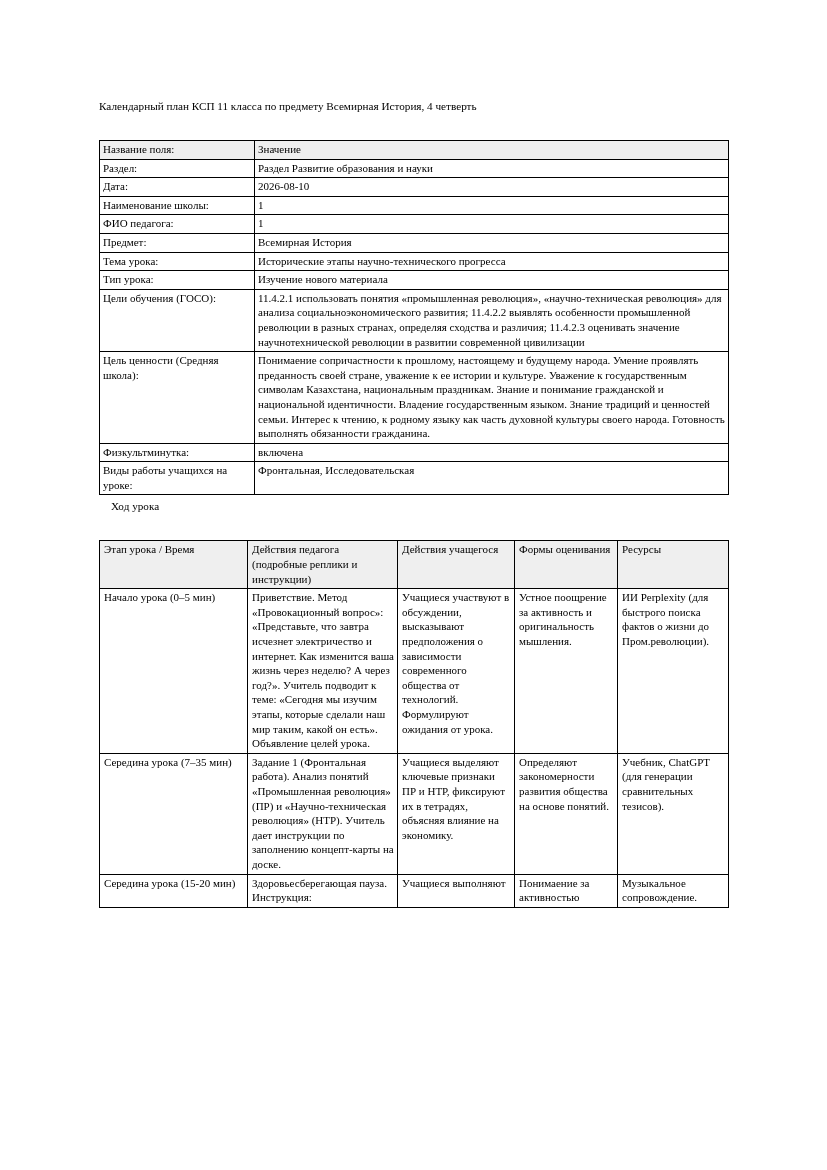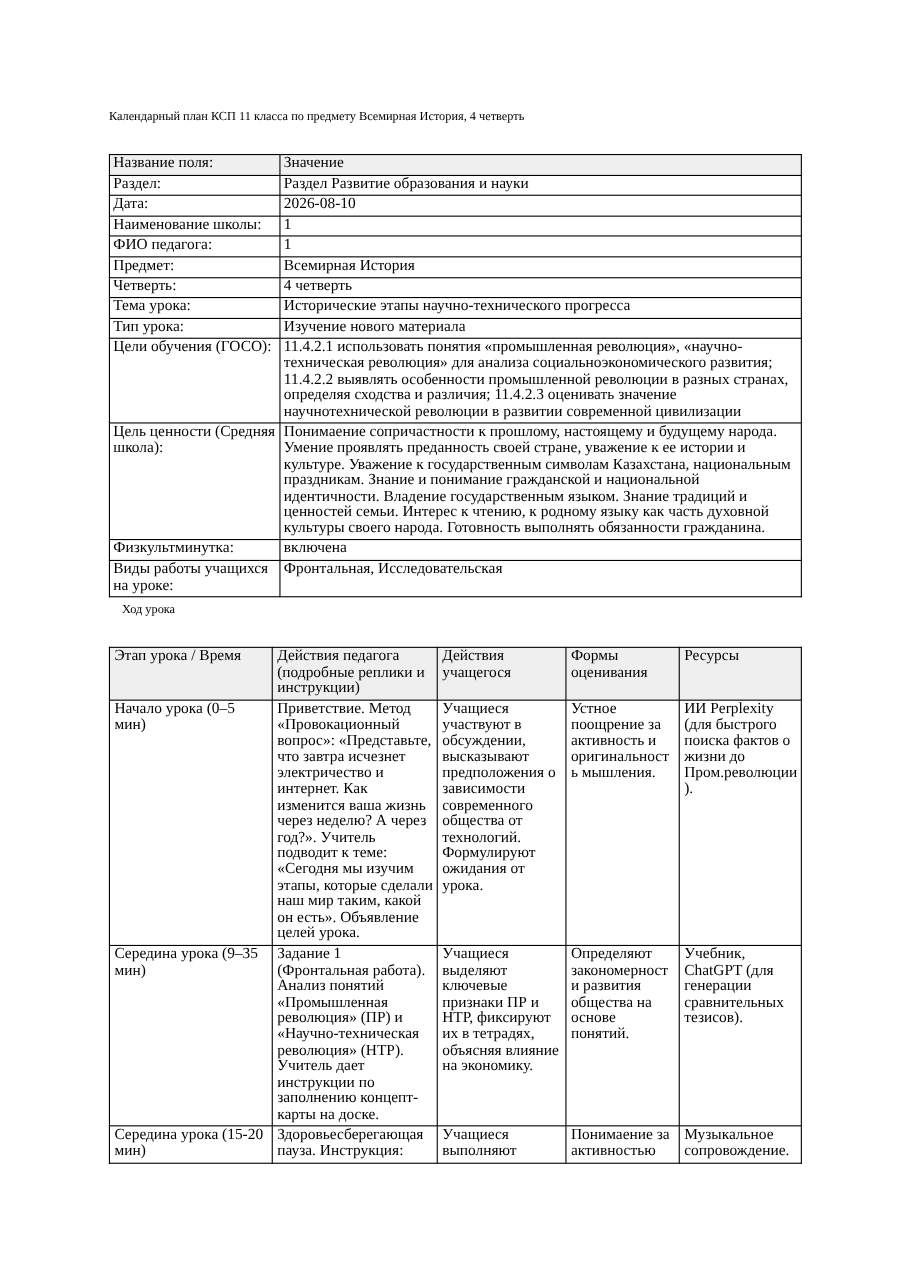--- a/index.html
+++ b/index.html
@@ -33,21 +33,21 @@
   .section-label {
     font-size: 11.2px;
     line-height: 15px;
     margin: 4px 0 5px 12px;
   }
 
   table {
     border-collapse: collapse;
     width: 629px;
     table-layout: fixed;
-    font-size: 14px;
+    font-size: 11px;
     margin-top: 26px;
   }
   table td, table th {
     border: 1px solid #000000;
     vertical-align: top;
     padding: 1px 3px 2px 3px;
     line-height: 14.6px;
     font-weight: normal;
     text-align: left;
     word-wrap: break-word;
@@ -104,24 +104,20 @@
         </tr>
         <tr>
           <td>ФИО педагога:</td>
           <td>1</td>
         </tr>
         <tr>
           <td>Предмет:</td>
           <td>Всемирная История</td>
         </tr>
         <tr>
-          <td>Четверть:</td>
-          <td>4 четверть</td>
-        </tr>
-        <tr>
           <td>Тема урока:</td>
           <td>Исторические этапы научно-технического прогресса</td>
         </tr>
         <tr>
           <td>Тип урока:</td>
           <td>Изучение нового материала</td>
         </tr>
         <tr>
           <td>Цели обучения (ГОСО):</td>
           <td>11.4.2.1 использовать понятия «промышленная революция», «научно-техническая революция» для анализа социальноэкономического развития; 11.4.2.2 выявлять особенности промышленной революции в разных странах, определяя сходства и различия; 11.4.2.3 оценивать значение научнотехнической революции в развитии современной цивилизации</td>
@@ -160,21 +156,21 @@
           <td>Ресурсы</td>
         </tr>
         <tr>
           <td>Начало урока (0–5 мин)</td>
           <td>Приветствие. Метод «Провокационный вопрос»: «Представьте, что завтра исчезнет электричество и интернет. Как изменится ваша жизнь через неделю? А через год?». Учитель подводит к теме: «Сегодня мы изучим этапы, которые сделали наш мир таким, какой он есть». Объявление целей урока.</td>
           <td>Учащиеся участвуют в обсуждении, высказывают предположения о зависимости современного общества от технологий. Формулируют ожидания от урока.</td>
           <td>Устное поощрение за активность и оригинальность мышления.</td>
           <td>ИИ Perplexity (для быстрого поиска фактов о жизни до Пром.революции).</td>
         </tr>
         <tr>
-          <td>Середина урока (9–35 мин)</td>
+          <td>Середина урока (7–35 мин)</td>
           <td>Задание 1 (Фронтальная работа). Анализ понятий «Промышленная революция» (ПР) и «Научно-техническая революция» (НТР). Учитель дает инструкции по заполнению концепт-карты на доске.</td>
           <td>Учащиеся выделяют ключевые признаки ПР и НТР, фиксируют их в тетрадях, объясняя влияние на экономику.</td>
           <td>Определяют закономерности развития общества на основе понятий.</td>
           <td>Учебник, ChatGPT (для генерации сравнительных тезисов).</td>
         </tr>
         <tr>
           <td>Середина урока (15-20 мин)</td>
           <td>Здоровьесберегающая пауза. Инструкция:</td>
           <td>Учащиеся выполняют</td>
           <td>Понимаение за активностью</td>

